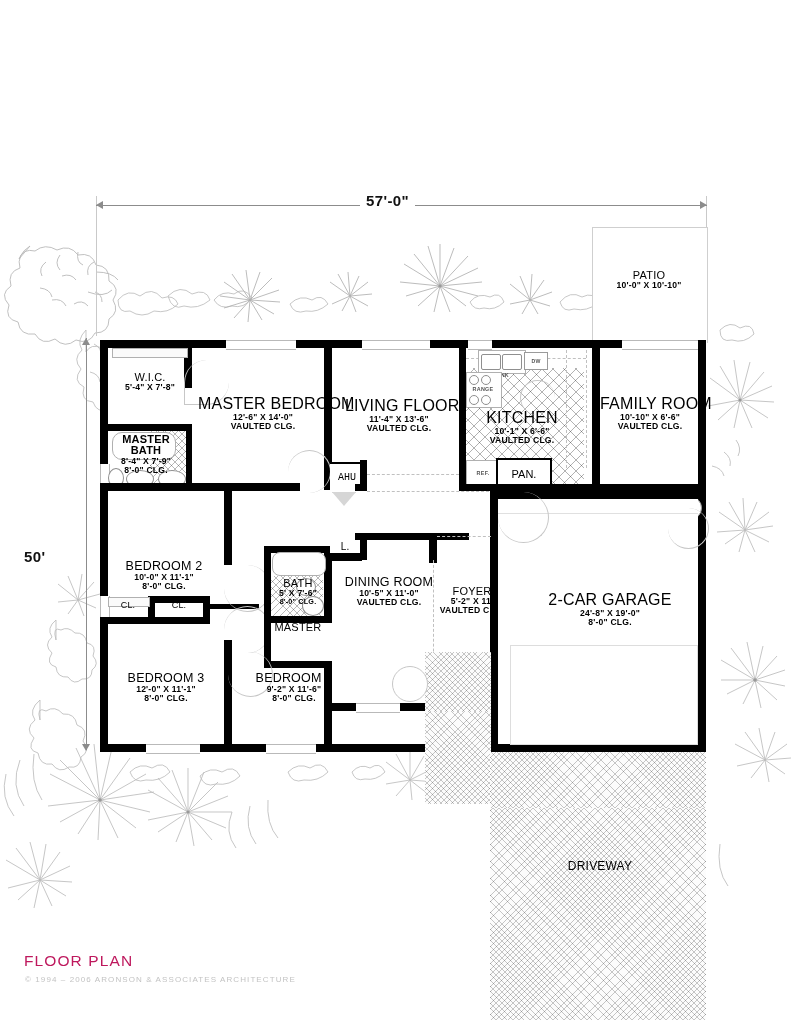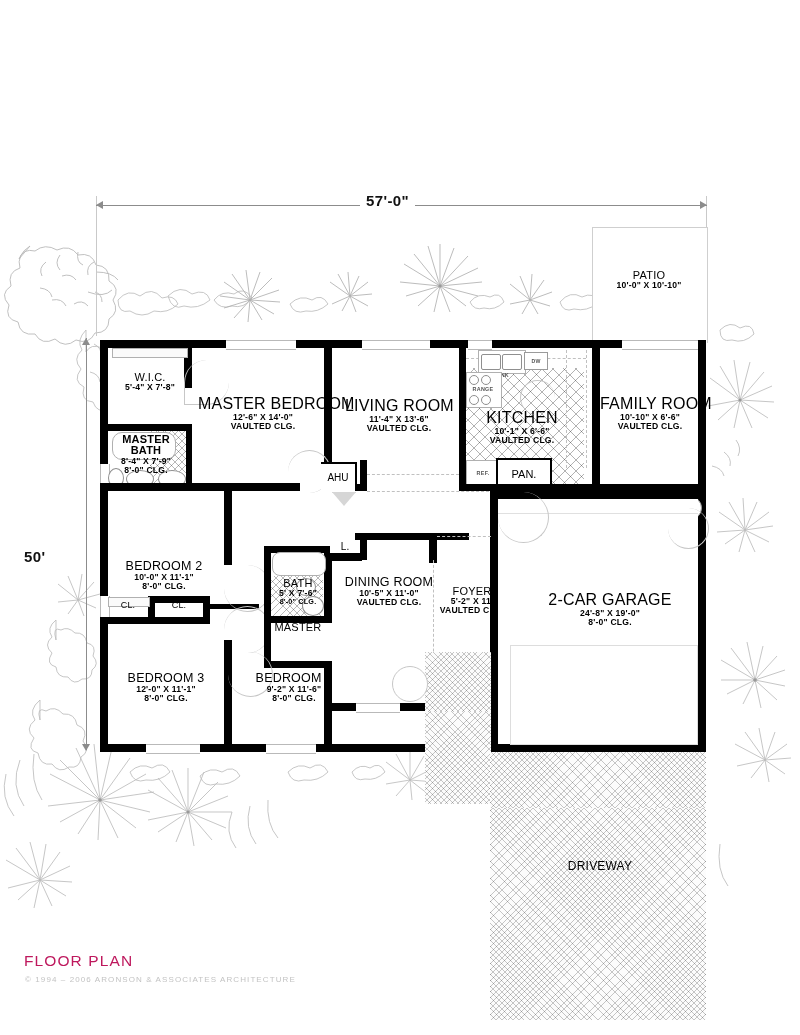--- a/index.html
+++ b/index.html
@@ -291,21 +291,21 @@
               border-bottom:none;border-left:none;"></div>
   <div class="lbl big" style="left:198px;top:396px;width:130px;">
     <span class="nm">MASTER BEDROOM</span>
     <span class="dim">12'-6" X 14'-0"</span>
     <span class="clg">VAULTED CLG.</span>
   </div>
 
   <div class="wall" style="left:459px;top:340px;width:7px;height:98px;"></div>
   <div class="wall" style="left:459px;top:438px;width:7px;height:52px;"></div>
   <div class="lbl big" style="left:345px;top:398px;width:108px;">
-    <span class="nm">LIVING ROOM</span>
+    <span class="nm">LIVING FLOOR</span>
     <span class="dim">11'-4" X 13'-6"</span>
     <span class="clg">VAULTED CLG.</span>
   </div>
 
   <div class="hatch-diag" style="position:absolute;left:466px;top:368px;width:118px;height:118px;"></div>
 
   <div class="dash" style="left:466px;top:358px;width:120px;"></div>
   <div class="dashv" style="left:566px;top:350px;height:118px;"></div>
   <div class="dashv" style="left:586px;top:350px;height:118px;"></div>
   <div class="fixline" style="left:478px;top:350px;width:46px;height:22px;"></div>
@@ -338,21 +338,21 @@
   <div class="lbl big" style="left:600px;top:396px;width:100px;">
     <span class="nm">FAMILY ROOM</span>
     <span class="dim">10'-10" X 6'-6"</span>
     <span class="clg">VAULTED CLG.</span>
   </div>
 
   <div class="box" style="left:618px;top:496px;width:24px;height:22px;font-size:6px;">W</div>
   <div class="box" style="left:648px;top:496px;width:24px;height:22px;font-size:6px;">D</div>
   <div class="box round" style="left:678px;top:496px;width:22px;height:22px;font-size:5.4px;">WH</div>
 
-  <div class="boxlab" style="left:321px;top:462px;width:34px;height:26px;border-bottom:none;border-left:none;font-size:10px;">AHU</div>
+  <div class="boxlab" style="left:330px;top:462px;width:34px;height:26px;border-bottom:none;border-left:none;font-size:10px;font-family:Liberation Mono, monospace;">AHU</div>
   <div class="wall" style="left:360px;top:460px;width:7px;height:30px;"></div>
   <div class="wall" style="left:355px;top:484px;width:12px;height:7px;"></div>
   <div class="abs" style="left:332px;top:492px;width:24px;height:14px;
               border-left:1.2px solid #c9c9c9;border-right:1.2px solid #c9c9c9;
               transform:skewX(0);clip-path:polygon(0 0,50% 100%,100% 0);
               background:#d6d6d6;"></div>
 
   <div class="wall" style="left:224px;top:491px;width:8px;height:74px;"></div>
   <div class="wall" style="left:224px;top:640px;width:8px;height:112px;"></div>
   <div class="lbl" style="left:108px;top:560px;width:112px;text-align:center;">

